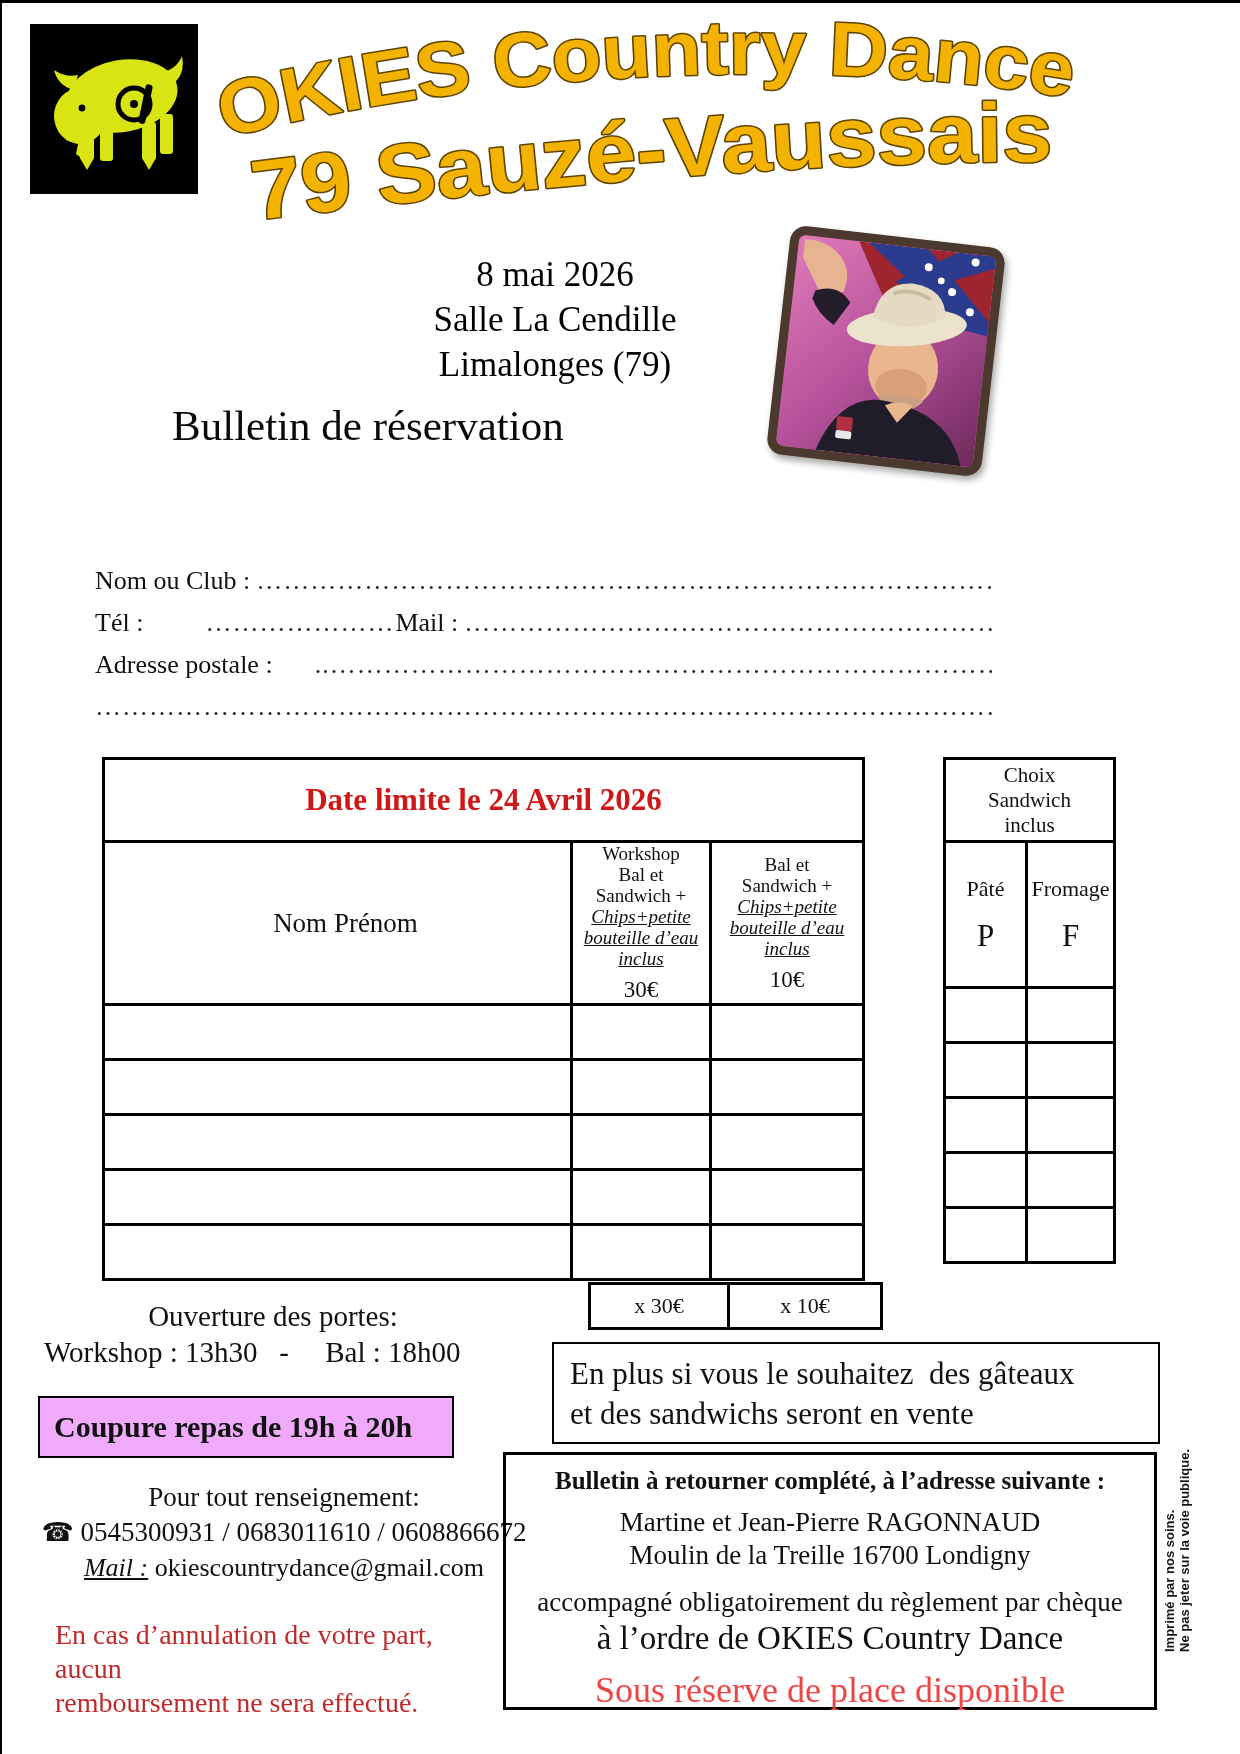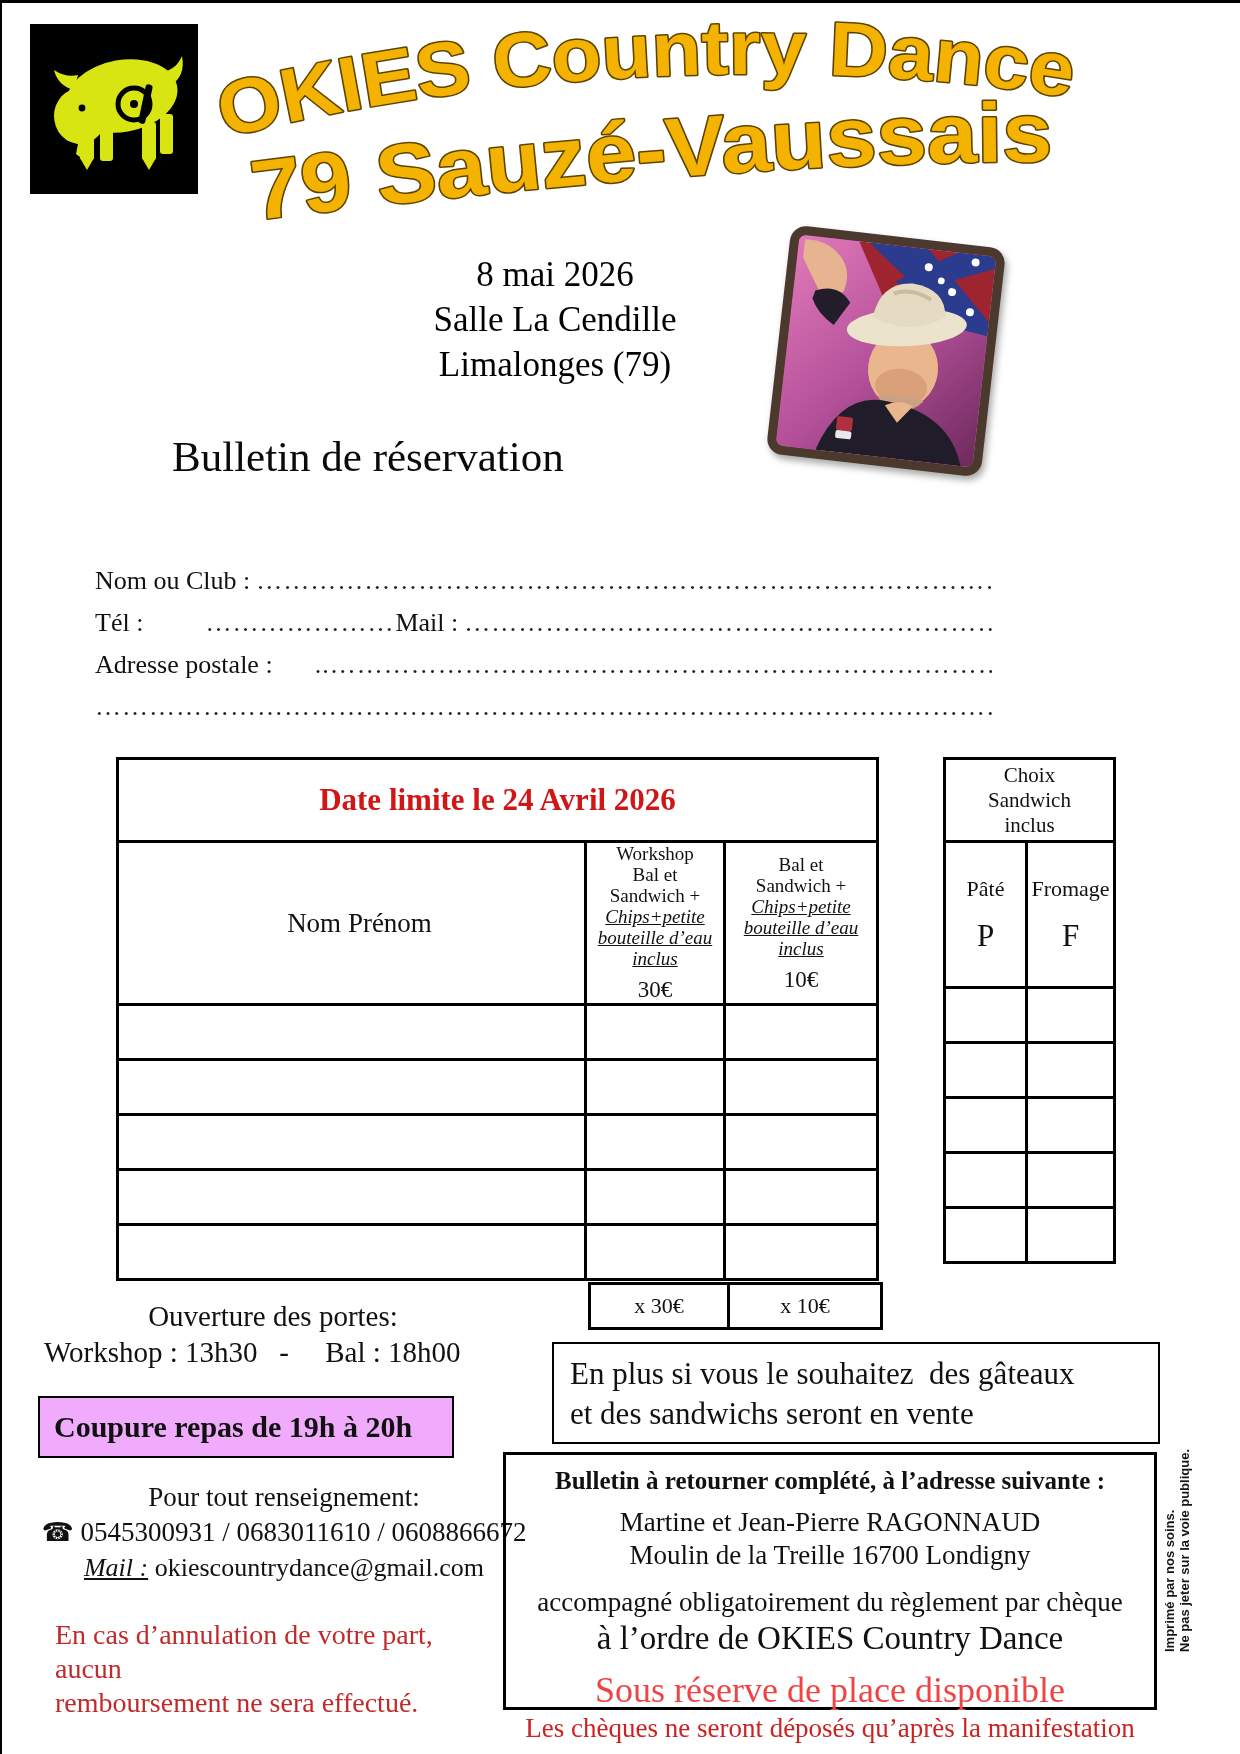--- a/index.html
+++ b/index.html
@@ -10,35 +10,35 @@
   .scan-left{left:0;top:0;width:2px;height:1754px;background:#000;}
 
   
   .logo-box{left:30px;top:24px;width:168px;height:170px;background:#000;}
   .title-svg{left:205px;top:12px;}
   .event-block{left:320px;top:252px;width:470px;text-align:center;
                font-size:35px;line-height:45px;color:#000;}
   .photo{left:778px;top:236px;width:198px;height:212px;border:9px solid #4a392c;
          border-radius:16px;transform:rotate(6.5deg);overflow:hidden;
          box-shadow:3px 4px 7px rgba(0,0,0,.35);background:#c95f9e;}
-  .form-title{left:172px;top:432px;font-size:43px;color:#0a0a0a;}
+  .form-title{left:172px;top:401px;font-size:43px;color:#0a0a0a;}
 
   
   .fline{left:95px;width:897px;height:34px;font-size:26px;white-space:nowrap;
          display:flex;align-items:baseline;overflow:hidden;}
   .fline .lbl{flex:0 0 auto;}
   .dots{overflow:hidden;white-space:nowrap;color:#222;letter-spacing:1px;}
   .dots.grow{flex:1 1 auto;}
   .dots.fixed{flex:0 0 auto;}
 
   
   table{border-collapse:collapse;table-layout:fixed;}
   td{border:3px solid #000;padding:0;text-align:center;vertical-align:middle;
      font-family:"Liberation Serif",serif;overflow:hidden;}
-  .tbl-main{left:116px;top:757px;width:760px;padding-left:13px;}
+  .tbl-main{left:102px;top:757px;width:760px;padding-left:13px;}
   .tbl-main tr.r1{height:83px;}
   .tbl-main tr.r2{height:146px;}
   .tbl-main tr.dr{height:55px;}
   .tbl-choice{left:943px;top:757px;width:170px;}
   .tbl-choice tr.r1{height:83px;}
   .tbl-choice tr.r2{height:146px;}
   .tbl-choice tr.dr{height:55px;}
   .tbl-totals{left:588px;top:1282px;width:292px;}
   .tbl-totals tr{height:45px;}
   .deadline{color:#cf1717;font-weight:bold;font-size:31px;}
@@ -338,21 +338,20 @@
     <div>remboursement ne sera effectué.</div>
   </div>
 
   <div class="abs return-box">
     <div class="rb-l1">Bulletin à retourner complété, à l’adresse suivante :</div>
     <div class="rb-l2">Martine et Jean-Pierre RAGONNAUD</div>
     <div class="rb-l3">Moulin de la Treille 16700 Londigny</div>
     <div class="rb-l4">accompagné obligatoirement du règlement par chèque</div>
     <div class="rb-l5">à l’ordre de OKIES Country Dance</div>
     <div class="rb-red1">Sous réserve de place disponible</div>
-    <div class="rb-red2">Les chèques ne seront déposés qu’après la manifestation</div>
   </div>
 
   <div class="abs imprint">
     <div>Imprimé par nos soins.</div>
     <div>Ne pas jeter sur la voie publique.</div>
   </div>
 
 </div>
 
 </body></html>

